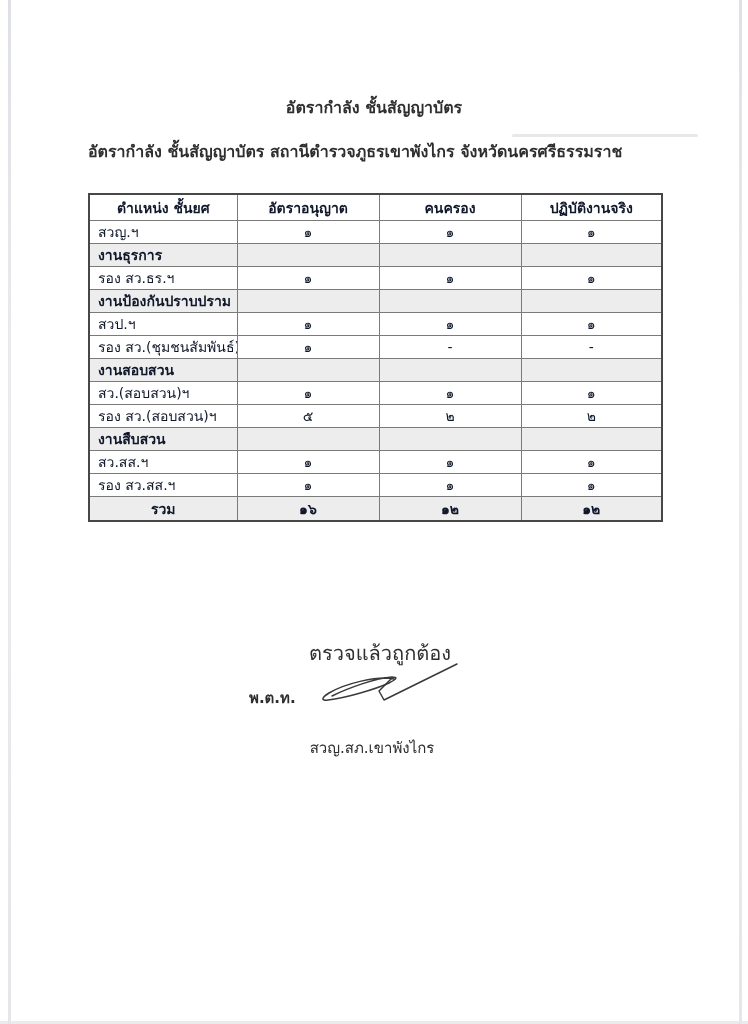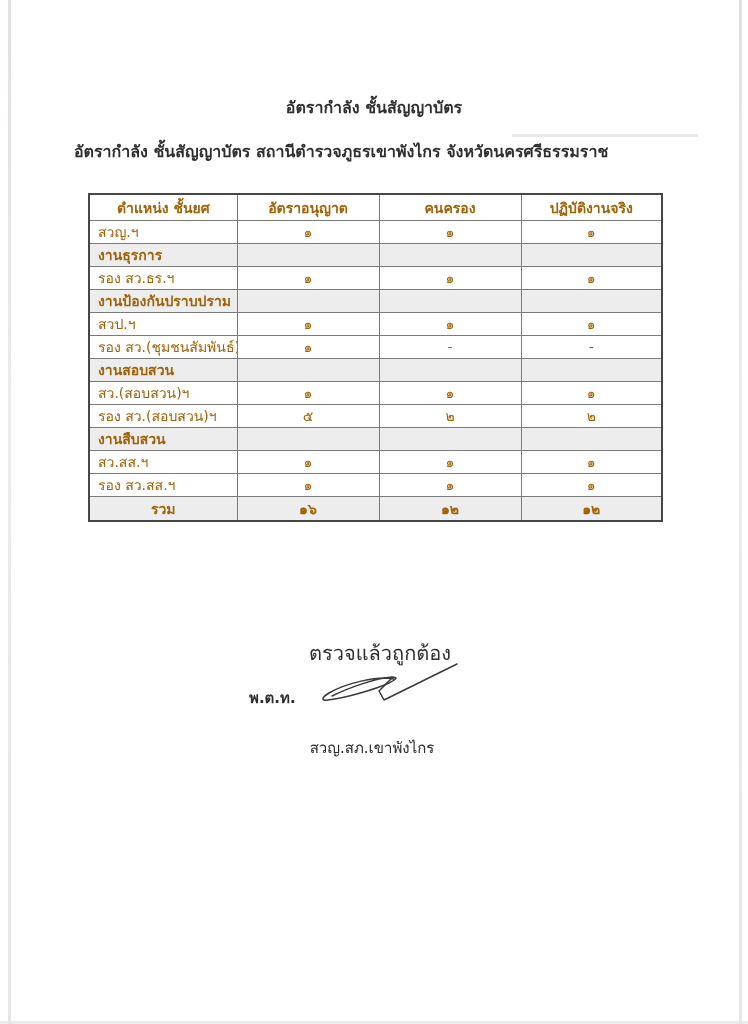--- a/index.html
+++ b/index.html
@@ -30,32 +30,32 @@
   .smudge {
     position: absolute; left: 512px; top: 134px; width: 186px; height: 3px;
     background: #e2e2e5; border-radius: 2px; opacity: .8;
   }
 
   .doc-title {
     position: absolute; top: 95px; left: 0; width: 100%;
     text-align: center; font-weight: bold; font-size: 16px;
   }
   .doc-subtitle {
-    position: absolute; top: 139px; left: 74px; width: 580px;
+    position: absolute; top: 139px; left: 88px; width: 580px;
     text-align: left; font-weight: bold; font-size: 16px;
   }
   .doc-datenote {
     position: absolute; top: 165px; left: 88px; width: 420px;
     font-size: 14.5px;
   }
 
   table.staff {
     position: absolute; top: 193px; left: 88px;
     width: 573px; border-collapse: collapse;
-    font-size: 14px; color: #a16207;
+    font-size: 14px; color: #0f172a;
     border: 2px solid #474747;
     table-layout: fixed;
   }
   table.staff th, table.staff td {
     border: 1px solid #7a7a7a;
     padding: 0 8px;
     overflow: hidden; white-space: nowrap;
   }
   table.staff th {
     height: 25px; text-align: center; font-weight: bold; background: #ffffff;

